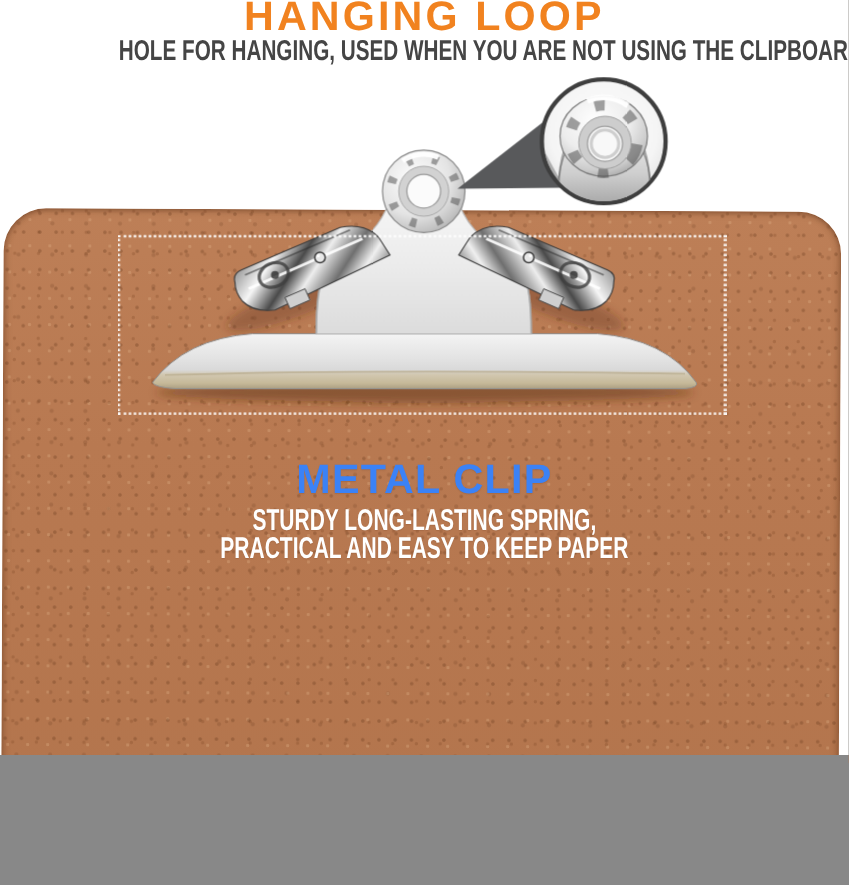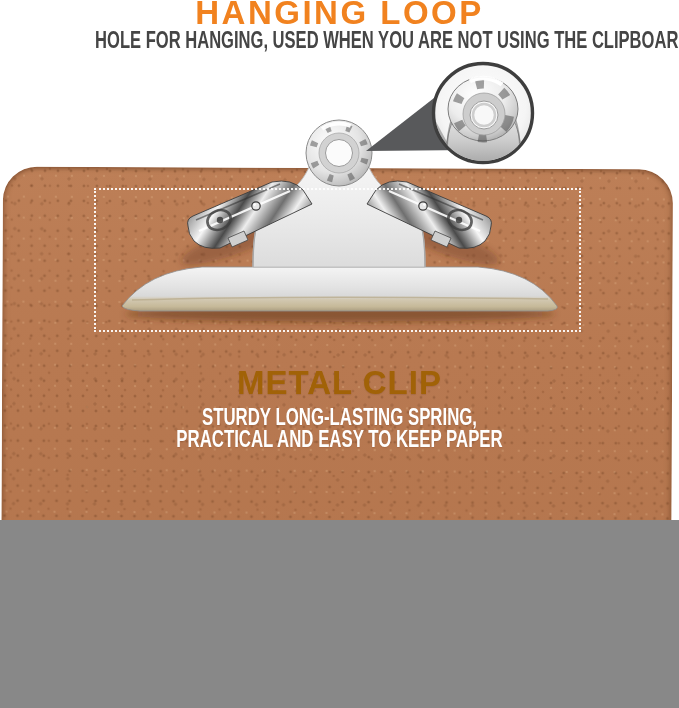--- a/index.html
+++ b/index.html
@@ -1,17 +1,17 @@
 <!DOCTYPE html>
 <html><head>
 <meta charset="utf-8">
 <style>
   html,body{margin:0;padding:0;background:#888;}
   .stage{
-    position:relative;width:679px;height:520px;background:#fff;overflow:hidden;
+    position:relative;width:679px;height:604px;background:#fff;overflow:hidden;
     font-family:"Liberation Sans",sans-serif;margin:0 auto;
   }
   
   .hdr-title{
     position:absolute;top:-4px;left:0;right:0;text-align:center;
     font-size:33px;line-height:34px;font-weight:bold;letter-spacing:2.5px;
     color:#F1821F;white-space:nowrap;
   }
   .hdr-sub{
     position:absolute;top:28px;left:0;right:0;text-align:center;
@@ -40,21 +40,21 @@
   .dashbox{
     position:absolute;left:94px;top:188px;width:487px;height:144px;
     box-sizing:border-box;border:2px dotted rgba(255,255,255,.93);
   }
   
   .overlay{position:absolute;left:0;top:0;width:679px;height:708px;}
   
   .clip-title{
     position:absolute;top:367px;left:0;right:0;text-align:center;
     font-size:33px;line-height:32px;font-weight:bold;letter-spacing:1px;
-    color:#a16207;white-space:nowrap;
+    color:#3b82f6;white-space:nowrap;
     text-shadow:0 1px 1px rgba(120,70,40,.25);
   }
   .clip-desc{
     position:absolute;top:406px;left:0;right:0;text-align:center;
     font-size:24px;line-height:21.5px;font-weight:bold;color:#fff;
     white-space:nowrap;transform:scaleX(.70);transform-origin:50% 50%;
     text-shadow:0 1px 1px rgba(120,70,40,.22);
   }
 </style>
 </head>

